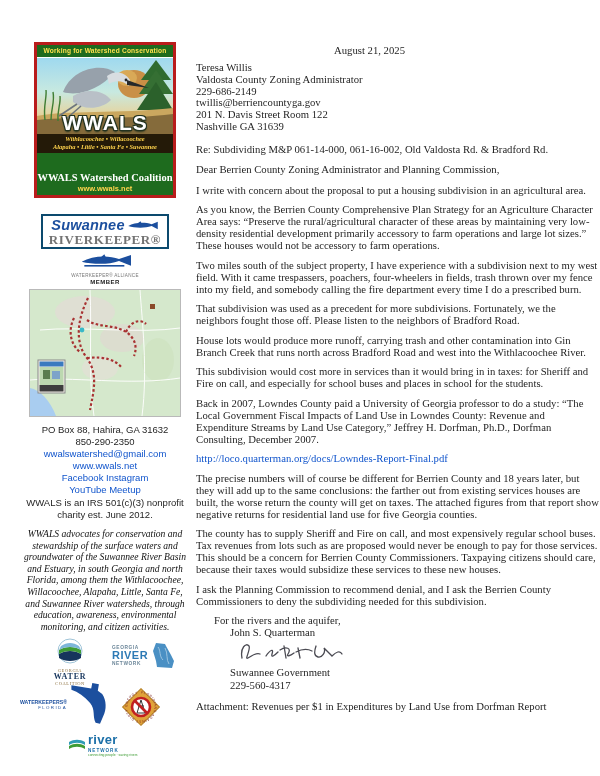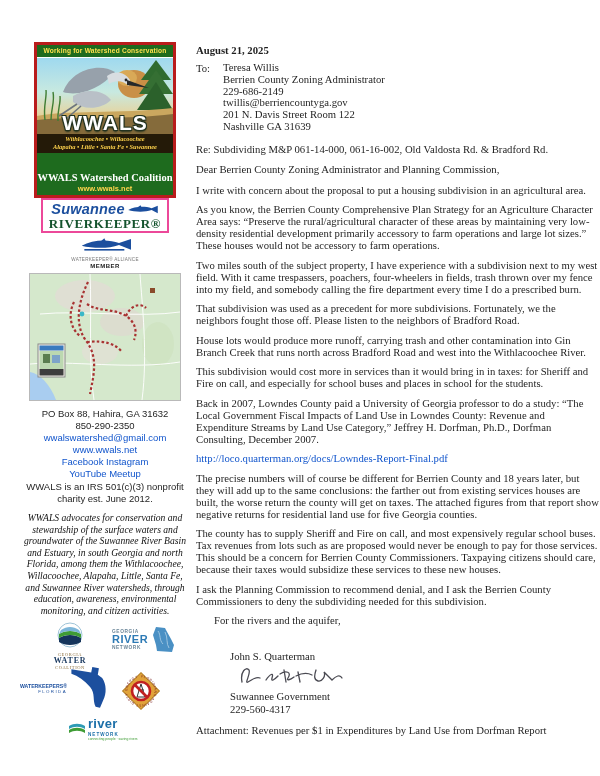--- a/index.html
+++ b/index.html
@@ -18,24 +18,24 @@
   .wwals-wordmark{position:absolute;left:0;right:0;bottom:1px;text-align:center;
     font:900 21px/21px "Liberation Sans",sans-serif;color:#fff;letter-spacing:1px;
     text-shadow:-1px -1px 0 #23321f,1px -1px 0 #23321f,-1px 1px 0 #23321f,1px 1px 0 #23321f,0 2px 2px #23321f;}
   .wwals-rivers{background:#241a08;padding:1px 0 2px;}
   .wwals-rivers div{font:italic bold 6.4px/8px "Liberation Serif",serif;color:#ffd34d;text-align:center;}
   .wwals-foot{background:#1e6b1e;padding:19px 0 2px;}
   .wwals-foot .l1{font:bold 10.5px/12px "Liberation Serif",serif;color:#fff;text-align:center;}
   .wwals-foot .l2{font:bold 7.5px/9px "Liberation Sans",sans-serif;color:#ffd34d;text-align:center;}
 
   
-  .rk-box{width:118px;margin:0 auto 0;border:2px solid #ec4899;background:#fff;padding:2px 3px 1px;}
+  .rk-box{width:118px;margin:16px auto 0;border:2px solid #0c4a6e;background:#fff;padding:2px 3px 1px;}
   .rk-row{display:flex;align-items:center;justify-content:center;gap:2px;}
   .rk-suwannee{font:bold italic 14.5px/15px "Liberation Sans",sans-serif;color:#1c4f9e;letter-spacing:.2px;}
-  .rk-riverkeeper{font:bold 13px/13px "Liberation Serif",serif;color:#14532d;letter-spacing:.6px;text-align:center;}
+  .rk-riverkeeper{font:bold 13px/13px "Liberation Serif",serif;color:#737373;letter-spacing:.6px;text-align:center;}
 
   
   .wk-badge{margin-top:4px;}
   .wk-line1{font:4.6px/6px "Liberation Sans",sans-serif;color:#777;letter-spacing:.3px;}
   .wk-line2{font:bold 6px/7px "Liberation Sans",sans-serif;color:#222;letter-spacing:.5px;}
 
   
   .map-box{width:150px;height:126px;margin:3px auto 0;border:1px solid #b9b9b9;background:#d8ead0;}
 
   
@@ -61,28 +61,28 @@
   .wkfl .t2{font:4.4px/5px "Liberation Sans",sans-serif;color:#1c4f9e;letter-spacing:1.4px;}
   .fade{left:100px;top:48px;}
   .rn{left:48px;top:92px;display:flex;align-items:center;gap:2px;}
   .rn .t1{font:bold 13px/12px "Liberation Sans",sans-serif;color:#1b6fa8;letter-spacing:.3px;}
   .rn .t2{font:bold 4.6px/5px "Liberation Sans",sans-serif;color:#1b6fa8;letter-spacing:1px;}
   .rn .t3{font:3.4px/4px "Liberation Sans",sans-serif;color:#3f9c35;}
 
   
   .main{position:absolute;left:196px;top:40px;width:403px;
         font:10.7px/12px "Liberation Serif",serif;color:#1f1f1f;}
-  .date{margin:4px 56px 6px 0;font-weight:bold;}
+  .date{text-align:center;margin:4px 56px 6px 0;}
   .to-row{display:flex;margin:4px 0 10px;}
   .to-label{width:27px;flex:none;}
   .to-lines div{line-height:11.8px;}
   .re-line{margin:2px 0 8px;}
   .salutation{margin:0 0 9px;}
   .main p{margin:0 0 7.5px;}
-  .closing{margin:3px 0 24px 18px;}
+  .closing{margin:3px 0 0 18px;}
   .signer-name{margin:0 0 2px 34px;}
   .signature{margin-left:40px;height:24px;}
   .signer-title{margin-left:34px;line-height:12.5px;}
   .signer-phone{margin-left:34px;line-height:12.5px;}
   .attachment{margin-top:9px;}
 </style>
 </head>
 <body>
 
 <div class="page">
@@ -279,24 +279,23 @@
         </div>
       </div>
 
     </div>
   </div>
 
   <div class="main">
     <div class="date">August 21, 2025</div>
 
     <div class="to-row">
-      <div class="to-label">To:</div>
       <div class="to-lines">
         <div>Teresa Willis</div>
-        <div>Berrien County Zoning Administrator</div>
+        <div>Valdosta County Zoning Administrator</div>
         <div>229-686-2149</div>
         <div>twillis@berriencountyga.gov</div>
         <div>201 N. Davis Street Room 122</div>
         <div>Nashville GA 31639</div>
       </div>
     </div>
 
     <div class="re-line">Re: Subdividing M&amp;P 061-14-000, 061-16-002, Old Valdosta Rd. &amp; Bradford Rd.</div>
     <div class="salutation">Dear Berrien County Zoning Administrator and Planning Commission,</div>
 

